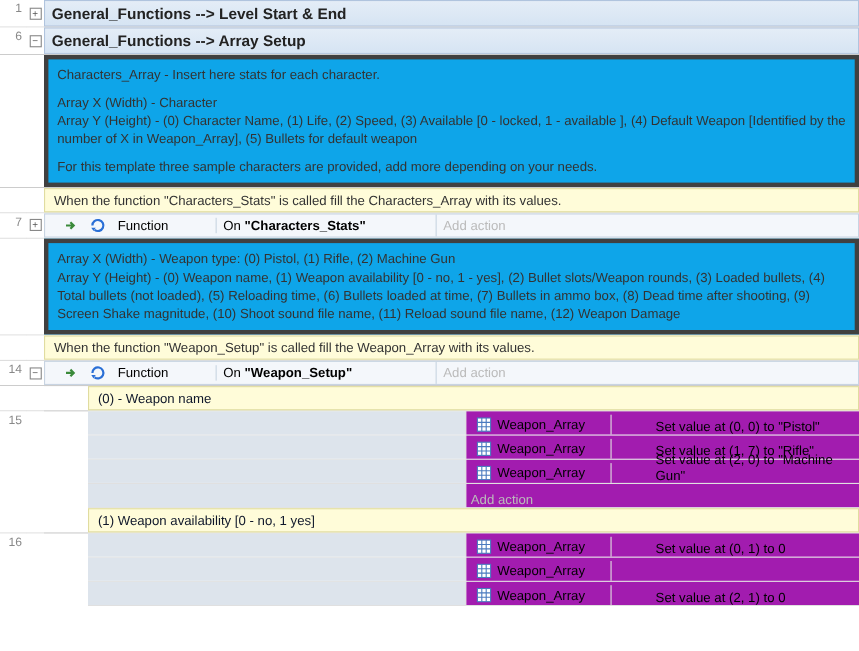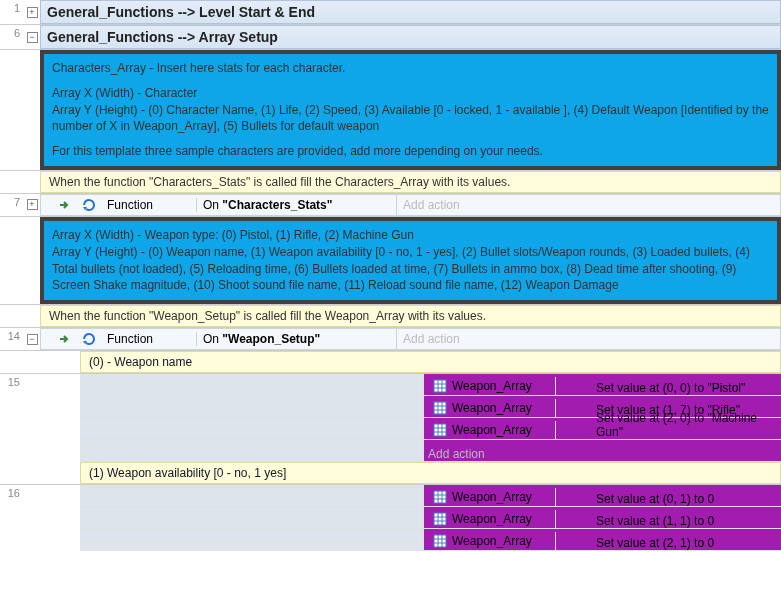--- a/index.html
+++ b/index.html
@@ -251,21 +251,20 @@
                 <svg width="14" height="14">
                   <rect x="1" y="1" width="12" height="12" fill="#fff" stroke="#4a7abf"></rect>
                   <line x1="5" y1="1" x2="5" y2="13" stroke="#4a7abf"></line>
                   <line x1="9" y1="1" x2="9" y2="13" stroke="#4a7abf"></line>
                   <line x1="1" y1="5" x2="13" y2="5" stroke="#4a7abf"></line>
                   <line x1="1" y1="9" x2="13" y2="9" stroke="#4a7abf"></line>
                 </svg>
               </span>
               <span>Weapon_Array</span>
             </div>
-          <div class="action-txt"><span>Set value at (</span><span class="italic">1, 1</span><span>) to </span><span class="italic">0</span></div>
         </div>
       </div>
       <div class="action-line">
         <div class="action-spacer inner"></div>
         <div class="action-body">
           <div class="action-obj">
               <span class="icon-box">
                 <svg width="14" height="14">
                   <rect x="1" y="1" width="12" height="12" fill="#fff" stroke="#4a7abf"></rect>
                   <line x1="5" y1="1" x2="5" y2="13" stroke="#4a7abf"></line>

